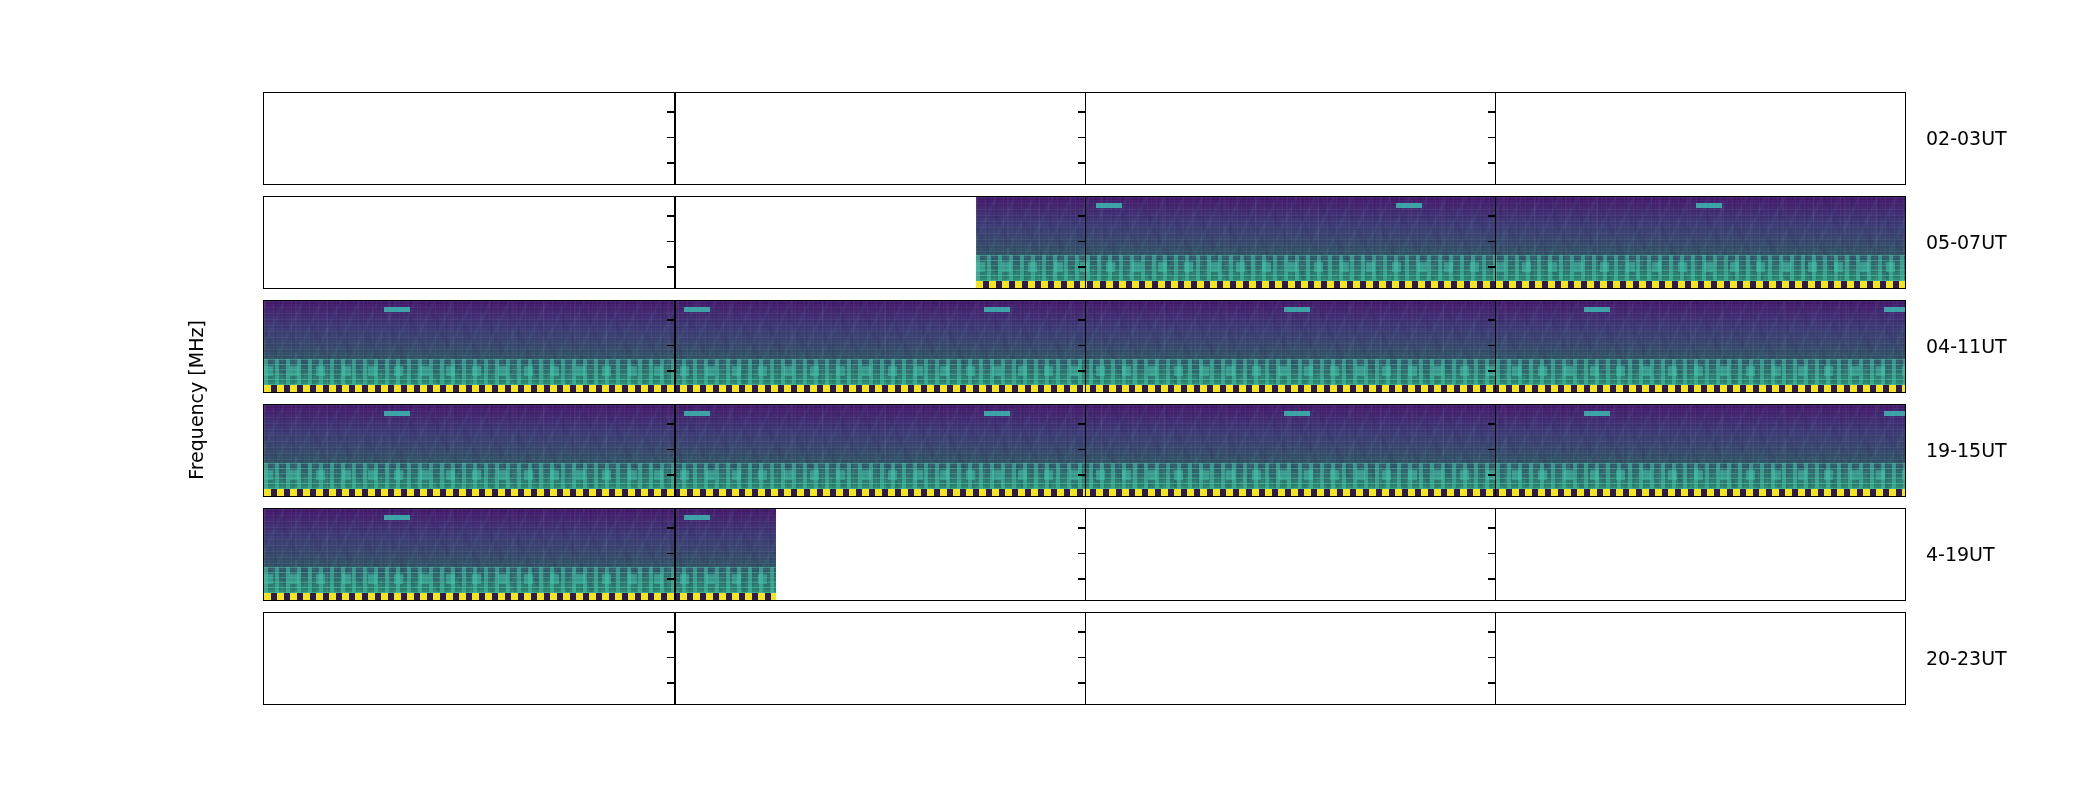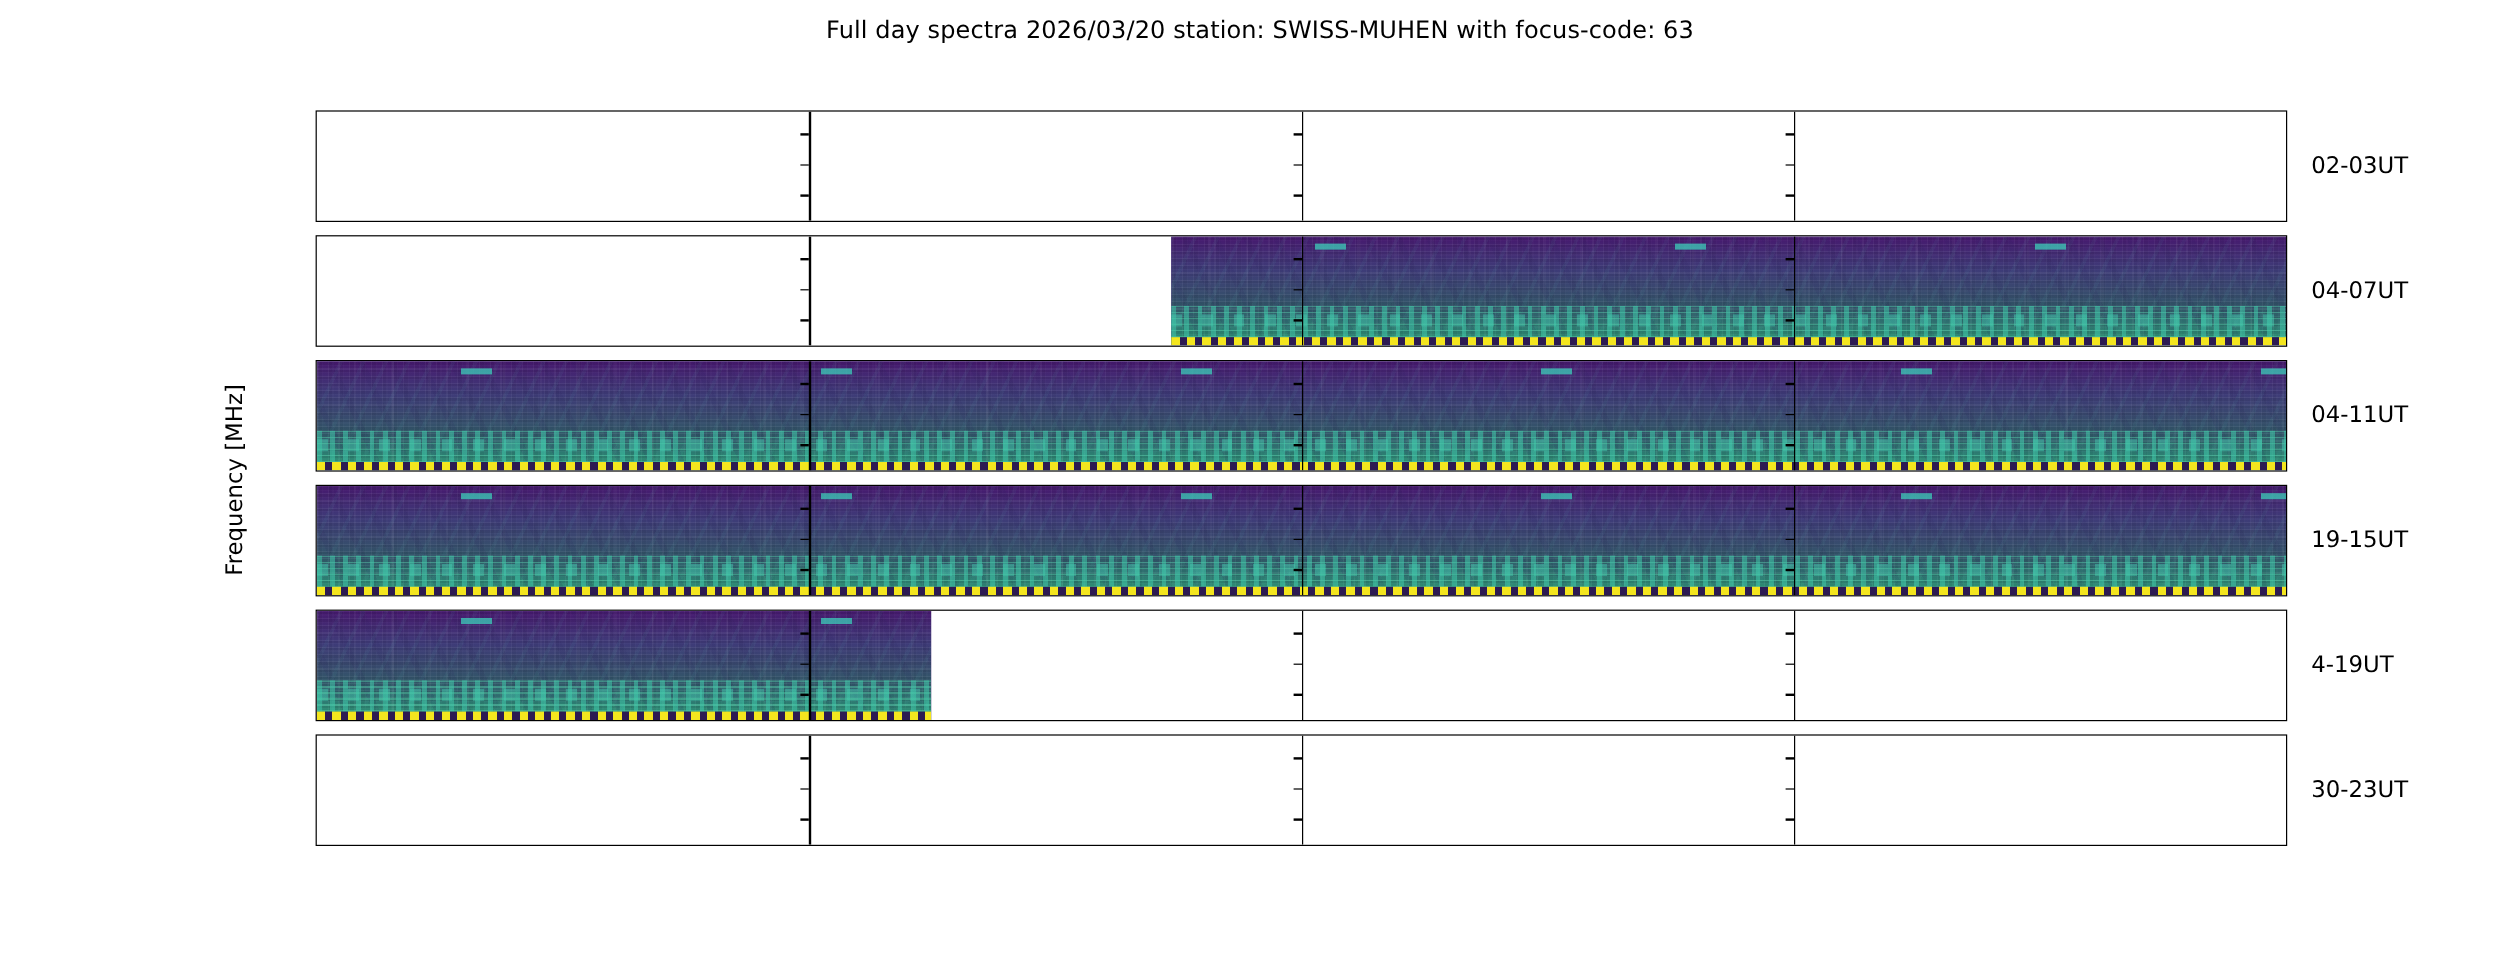--- a/index.html
+++ b/index.html
@@ -150,21 +150,20 @@
     position:absolute;left:1926px;
     transform:translateY(-50%);
     font-size:19px;white-space:nowrap;
   }
 </style>
 </head>
 <body>
 
 <div class="figure">
 
-  <div class="fig-title">Full day spectra 2026/03/20 station: SWISS-MUHEN with focus-code: 63</div>
 
   <div class="ylabel">Frequency [MHz]</div>
 
   <div id="rows-container">
       <div class="row r0">
         <div class="axes">
           <div class="divider" style="left: 25%;"></div>
           <div class="divider" style="left: 50%;"></div>
           <div class="divider" style="left: 75%;"></div>
           <div class="ytick left" style="top: 20%;"></div>
@@ -204,21 +203,21 @@
           <div class="ytick left" style="top: 48%;"></div>
           <div class="ytick inner" style="top: 48%; left: calc(25% - 7px);"></div>
           <div class="ytick inner" style="top: 48%; left: calc(50% - 7px);"></div>
           <div class="ytick inner" style="top: 48%; left: calc(75% - 7px);"></div>
           <div class="ytick left" style="top: 76%;"></div>
           <div class="ytick inner" style="top: 76%; left: calc(25% - 7px);"></div>
           <div class="ytick inner" style="top: 76%; left: calc(50% - 7px);"></div>
           <div class="ytick inner" style="top: 76%; left: calc(75% - 7px);"></div>
         </div>
       </div>
-      <div class="rowlabel" style="top: 242px;">04-07UT</div>
+      <div class="rowlabel" style="top: 242px;">05-07UT</div>
       <div class="row r2">
         <div class="axes">
           <div class="spec" style="left: 0%; width: 100%;">
             <div class="bg"></div>
             <div class="stripes-h"></div>
             <div class="stripes-v"></div>
             <div class="mottle"></div>
             <div class="lowband2"></div>
             <div class="lowband"></div>
             <div class="hidash"></div>
@@ -330,16 +329,16 @@
           <div class="xtick" style="left: 50%;"></div>
           <div class="xtick" style="left: 56.25%;"></div>
           <div class="xtick" style="left: 62.5%;"></div>
           <div class="xtick" style="left: 68.75%;"></div>
           <div class="xtick" style="left: 75%;"></div>
           <div class="xtick" style="left: 81.25%;"></div>
           <div class="xtick" style="left: 87.5%;"></div>
           <div class="xtick" style="left: 93.75%;"></div>
         </div>
       </div>
-      <div class="rowlabel" style="top: 658px;">30-23UT</div>
+      <div class="rowlabel" style="top: 658px;">20-23UT</div>
     </div>
 
 </div>
 
 </body></html>

